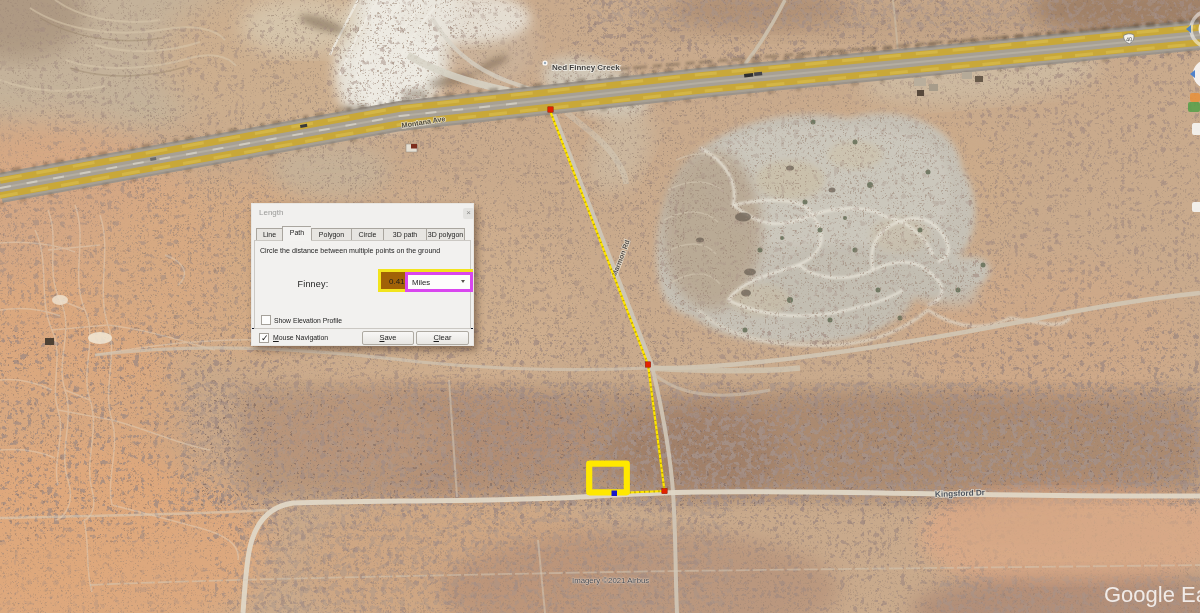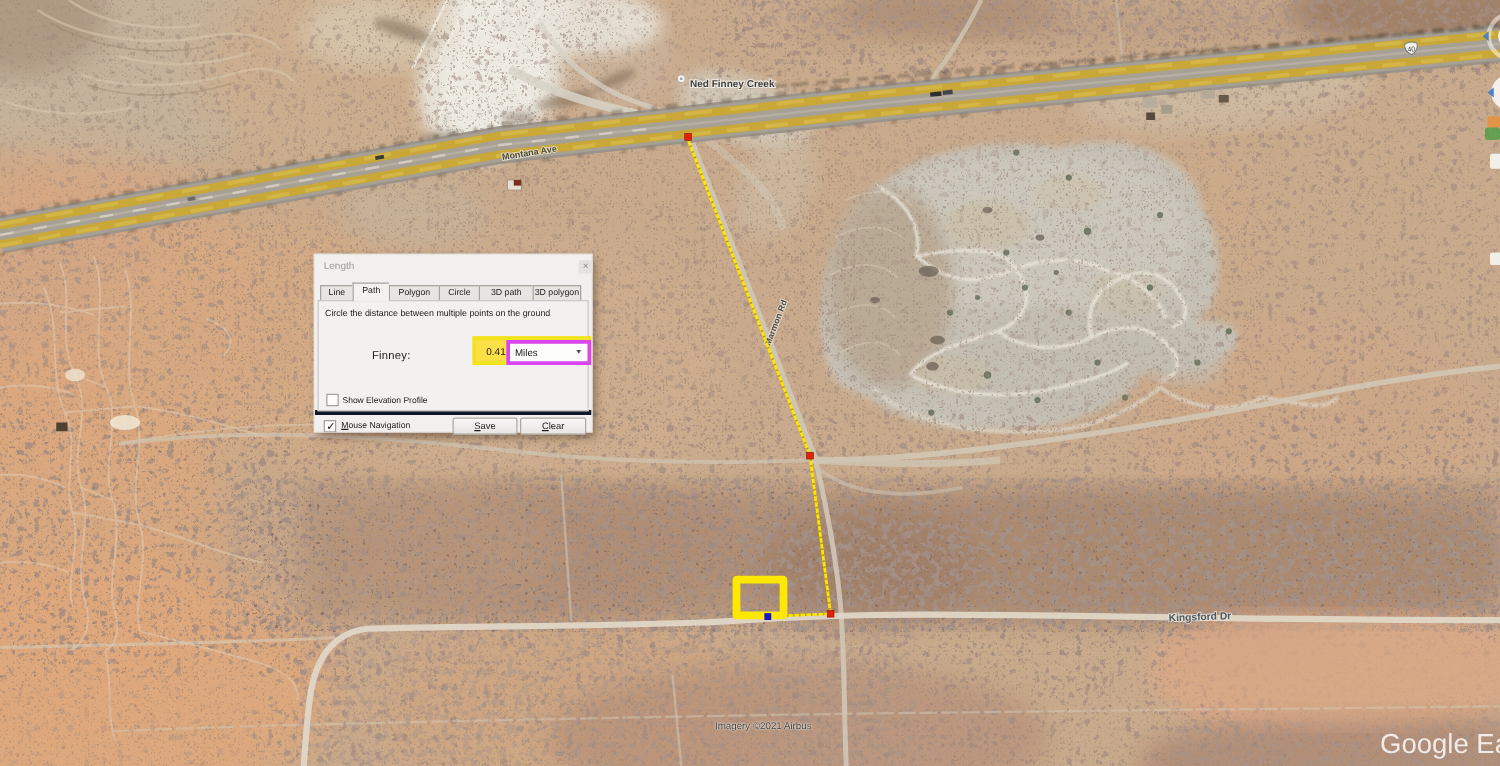--- a/index.html
+++ b/index.html
@@ -14,30 +14,30 @@
 .tabs{position:absolute;left:4px;top:22px;height:15px;white-space:nowrap}
 .tab{display:inline-block;box-sizing:border-box;height:13px;margin-top:2px;padding:0;
  background:#e7e5e1;border:1px solid #a9a59e;border-right:none;font-size:7px;
  text-align:center;line-height:12px;vertical-align:bottom}
 .tab.last{border-right:1px solid #a9a59e}
 .tab.sel{height:15px;margin-top:0;background:#f3f2f0;border-bottom:none;position:relative;z-index:3}
 .page{position:absolute;left:2px;top:36px;width:215px;height:87px;background:#f2f1ef;
  border:1px solid #cbc8c3;z-index:1}
 .mtext{position:absolute;left:5px;top:6px;font-size:7.1px}
 .lenlab{position:absolute;left:42.5px;top:37.5px;font-size:9px;letter-spacing:.2px}
-.hl{position:absolute;left:123px;top:27.5px;width:89px;height:17px;border:3px solid #f2e41c;background:#fde047}
+.hl{position:absolute;left:123px;top:27.5px;width:89px;height:17px;border:3px solid #f2e41c;background:#a16207}
 .val{position:absolute;left:8px;top:5.5px;width:20px;font-size:8px}
 .combo{position:absolute;left:24px;top:0;width:62px;height:14.5px;background:#fdfdfc;border:3px solid #d946ef}
 .combo span{position:absolute;left:4px;top:3px;font-size:7.8px}
 .arrow{position:absolute;right:5px;top:5.5px;width:0;height:0;border-left:2.8px solid transparent;
  border-right:2.8px solid transparent;border-top:3.6px solid #55524e}
 .cbox{position:absolute;width:8px;height:8px;background:#fdfdfc;border:1px solid #a5a19a}
 .cb1{left:6px;top:74px}
 .lab1{position:absolute;left:19px;top:75.5px;font-size:6.8px}
-.btm{position:absolute;left:0;top:124px;width:221px;height:17px;border-top:4px solid #0f172a}
+.btm{position:absolute;left:0;top:124px;width:221px;height:17px;border-top:1px solid #0f172a}
 .cb2{left:7px;top:4px}
 .cb2:after{content:"\2713";position:absolute;left:1px;top:-1px;font-size:9px;color:#111}
 .lab2{position:absolute;left:21px;top:5px;font-size:6.9px}
 .btn{position:absolute;top:2px;height:14px;box-sizing:border-box;background:linear-gradient(#f8f7f6,#e7e5e1);
  border:1px solid #aeaaa2;border-radius:2px;text-align:center;line-height:12px;font-size:7.5px}
 .u{text-decoration:underline}
 
 .gwm{position:absolute;left:1104px;top:582px;font-size:22px;color:rgba(255,255,255,.82);letter-spacing:0;white-space:nowrap}
 .imagery{position:absolute;left:572px;top:576px;font-size:7.8px;color:#3f3f42;
  text-shadow:0 0 2px rgba(255,255,255,.9),0 0 1px rgba(255,255,255,.9)}

